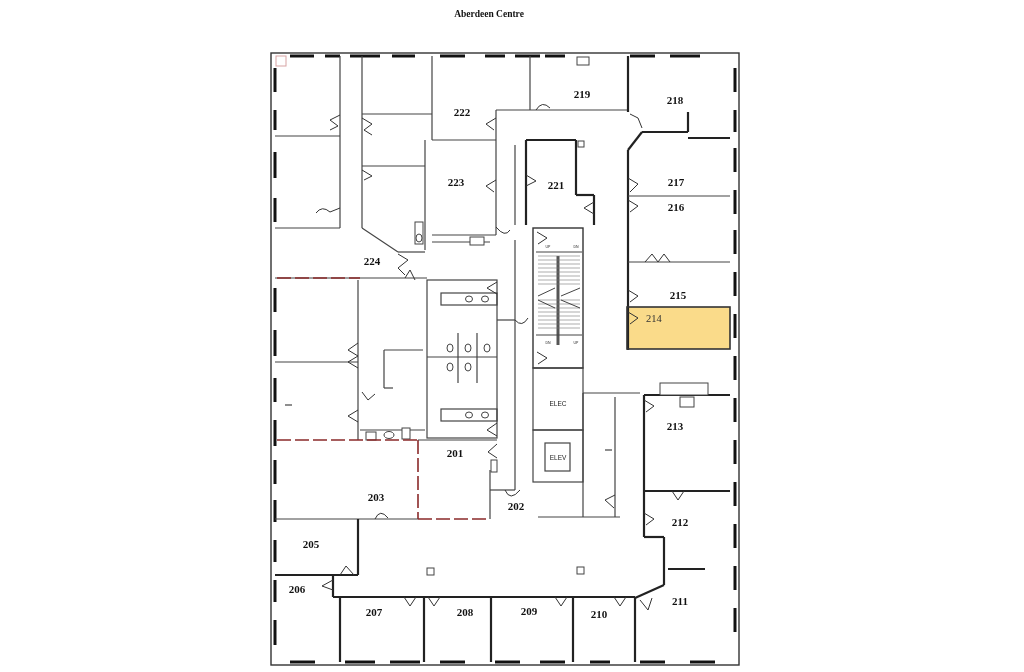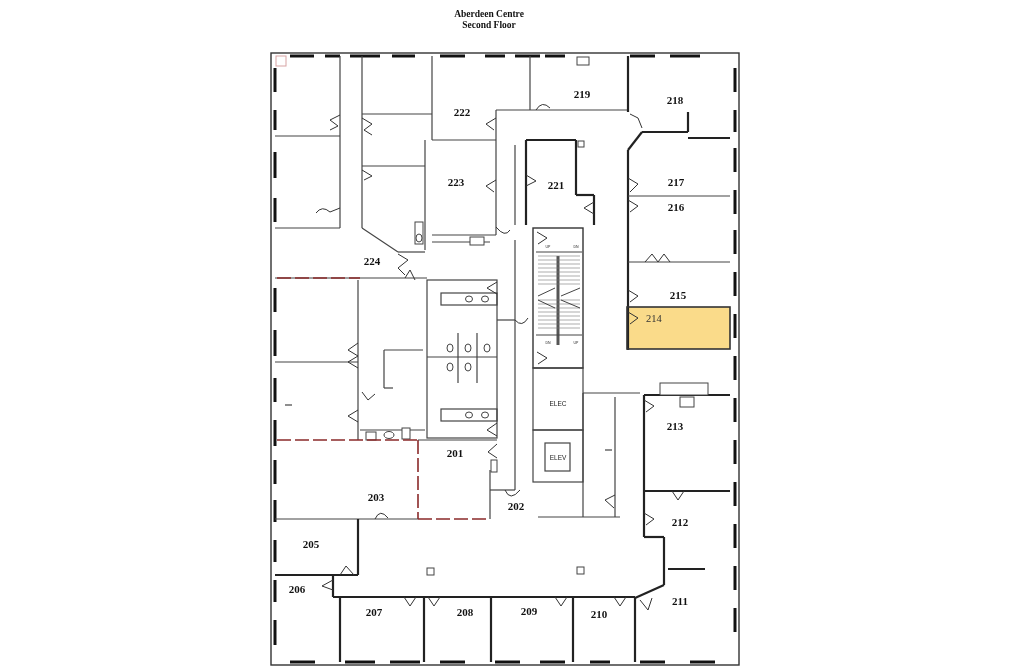--- a/index.html
+++ b/index.html
@@ -16,21 +16,20 @@
   .lbl { font-family:"Liberation Serif", serif; font-weight:bold; font-size:11px; fill:#111; text-anchor:middle; }
   .lbl-hl { font-family:"Liberation Serif", serif; font-size:10.5px; fill:#333; text-anchor:start; }
   .small { font-family:"Liberation Sans", sans-serif; font-size:6.5px; fill:#222; text-anchor:middle; }
   .tiny { font-family:"Liberation Sans", sans-serif; font-size:3.5px; fill:#222; text-anchor:middle; }
 </style>
 </head>
 <body>
 
 <div class="title">
   <div>Aberdeen Centre</div>
-  <div>Second Floor</div>
 </div>
 
 <svg width="1024" height="672" viewBox="0 0 1024 672">
 
   <rect x="627" y="307" width="103" height="42" fill="#fadb8a"></rect>
 
   <rect class="wall-ext" x="271" y="53" width="468" height="612"></rect>
   <rect x="276" y="56" width="10" height="10" fill="none" stroke="#d7a3a3" stroke-width="1"></rect>
 
   <g class="win">

